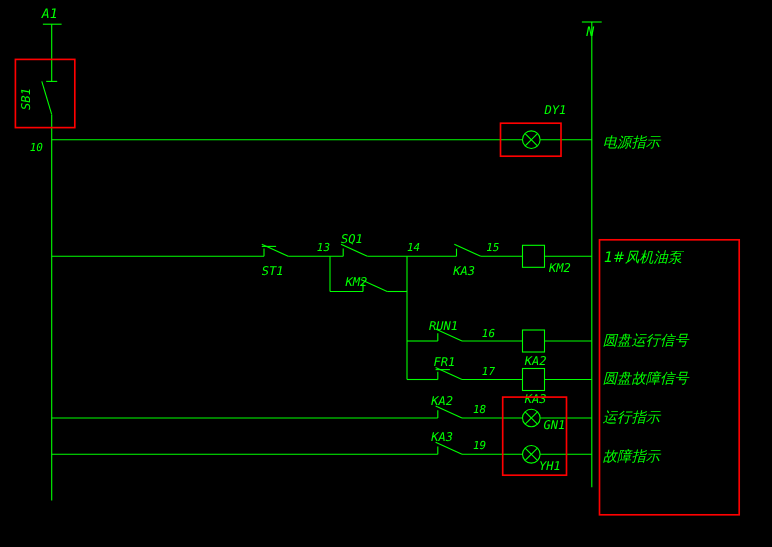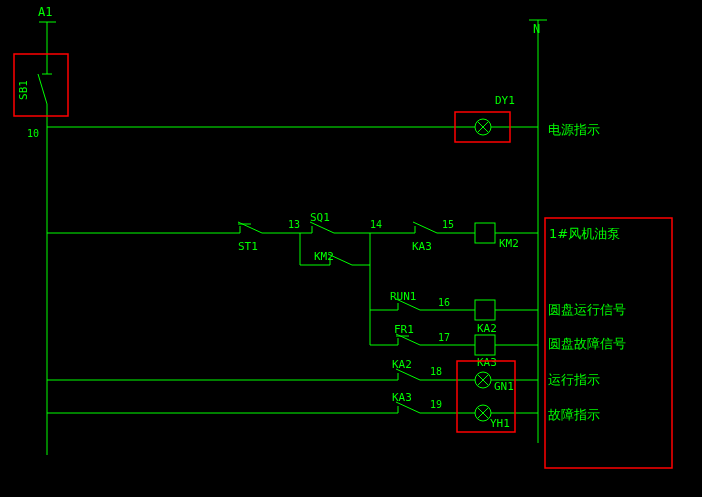--- a/index.html
+++ b/index.html
@@ -1,19 +1,20 @@
 <!DOCTYPE html>
 <html><head>
 <meta charset="utf-8">
 <style>
   html,body { margin:0; padding:0; background:#000; }
   .canvas {
     position:relative; width:702px; height:497px;
     background:#000000; overflow:hidden;
     font-family:"DejaVu Sans Mono", monospace;
+    font-style:italic;
   }
   svg { display:block; }
   .wire   { stroke:#00ff00; stroke-width:1; fill:none; }
   .redbox { stroke:#ff0000; stroke-width:1.5; fill:none; }
   text    { fill:#00ff00; font-family:"DejaVu Sans Mono", monospace; }
   .lbl { font-size:11px; }
   .num { font-size:10px; }
   .cjk { font-size:13px; font-family:"DejaVu Sans", sans-serif; }
   .railhdr { font-size:12px; }
 </style>

